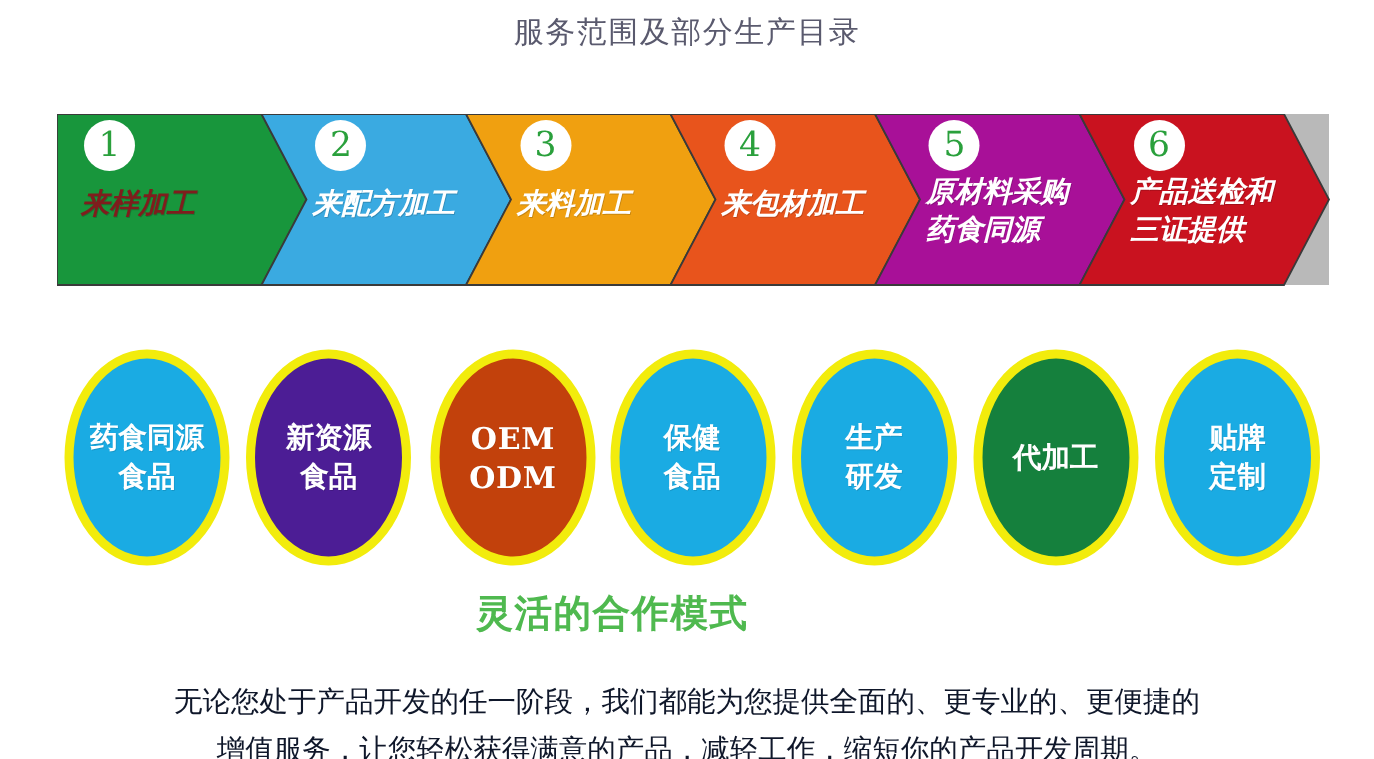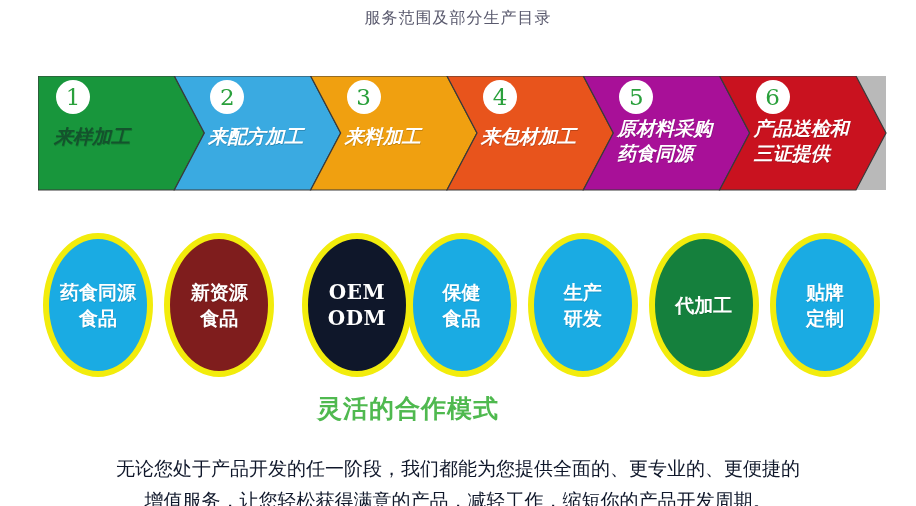--- a/index.html
+++ b/index.html
@@ -15,21 +15,21 @@
     font-family: "Liberation Sans", "DejaVu Sans", sans-serif;
   }
 
   
   #page-title {
     position: absolute;
     left: 0;
     top: 8px;
     width: 916px;
     text-align: center;
-    font-size: 16px;
+    font-size: 20px;
     color: #5a5a6e;
     letter-spacing: 1px;
     font-family: "DejaVu Sans", "Liberation Sans", sans-serif;
   }
 
   
   #process-band {
     position: absolute;
     left: 38px;
     top: 76px;
@@ -147,21 +147,21 @@
   <svg id="process-svg" width="850" height="116" viewBox="0 0 850 116">
       <polygon points="0,0 136.33333333333334,0 166.33333333333334,57 136.33333333333334,114 0,114" fill="#18963c" stroke="#3a3a3a" stroke-width="1.2"></polygon>
       <polygon points="136.33333333333334,0 272.6666666666667,0 302.6666666666667,57 272.6666666666667,114 136.33333333333334,114 166.33333333333334,57" fill="#3aaae1" stroke="#3a3a3a" stroke-width="1.2"></polygon>
       <polygon points="272.6666666666667,0 409,0 439,57 409,114 272.6666666666667,114 302.6666666666667,57" fill="#f0a010" stroke="#3a3a3a" stroke-width="1.2"></polygon>
       <polygon points="409,0 545.3333333333334,0 575.3333333333334,57 545.3333333333334,114 409,114 439,57" fill="#e8541c" stroke="#3a3a3a" stroke-width="1.2"></polygon>
       <polygon points="545.3333333333334,0 681.6666666666667,0 711.6666666666667,57 681.6666666666667,114 545.3333333333334,114 575.3333333333334,57" fill="#a81098" stroke="#3a3a3a" stroke-width="1.2"></polygon>
       <polygon points="681.6666666666667,0 818.0000000000001,0 848.0000000000001,57 818.0000000000001,114 681.6666666666667,114 711.6666666666667,57" fill="#c9121f" stroke="#3a3a3a" stroke-width="1.2"></polygon>
     </svg>
   <div id="process-overlay">
       <div class="step-num-circle" style="left: 18px; top: 4px; color: rgb(42, 160, 60); background: rgb(255, 255, 255);">1</div>
-      <div class="step-label" style="left: 16px; top: 48px; color: #14532d;">
+      <div class="step-label" style="left: 16px; top: 48px; color: #7f1d1d;">
         <div>来样加工</div>
       </div>
       <div class="step-num-circle" style="left: 172.333px; top: 4px; color: rgb(42, 160, 60); background: rgb(255, 255, 255);">2</div>
       <div class="step-label" style="left: 170.333px; top: 48px; color: rgb(255, 255, 255);">
         <div>来配方加工</div>
       </div>
       <div class="step-num-circle" style="left: 308.667px; top: 4px; color: rgb(42, 160, 60); background: rgb(255, 255, 255);">3</div>
       <div class="step-label" style="left: 306.667px; top: 48px; color: rgb(255, 255, 255); text-align: right;">
         <div>来料加工</div>
       </div>
@@ -180,25 +180,25 @@
         <div>三证提供</div>
       </div>
     </div>
 </div>
 
 <div id="category-row">
     <div class="oval" style="left: 43px; background: rgb(26, 171, 227); border-color: rgb(242, 236, 12);">
       <span class="oval-label" style="color: rgb(255, 255, 255);">药食同源
 食品</span>
     </div>
-    <div class="oval" style="left: 164.167px; background: #7f1d1d; border-color: rgb(242, 236, 12);">
+    <div class="oval" style="left: 164.167px; background: #4c1d95; border-color: rgb(242, 236, 12);">
       <span class="oval-label" style="color: rgb(255, 255, 255);">新资源
 食品</span>
     </div>
-    <div class="oval" style="left: 302px; background: #0f172a; border-color: rgb(242, 236, 12);">
+    <div class="oval" style="left: 287px; background: #c2410c; border-color: rgb(242, 236, 12);">
       <span class="oval-label latin" style="color: rgb(255, 255, 255);">OEM
 ODM</span>
     </div>
     <div class="oval" style="left: 406.5px; background: rgb(26, 171, 227); border-color: rgb(242, 236, 12);">
       <span class="oval-label" style="color: rgb(255, 255, 255);">保健
 食品</span>
     </div>
     <div class="oval" style="left: 527.667px; background: rgb(26, 171, 227); border-color: rgb(242, 236, 12);">
       <span class="oval-label" style="color: rgb(255, 255, 255);">生产
 研发</span>

